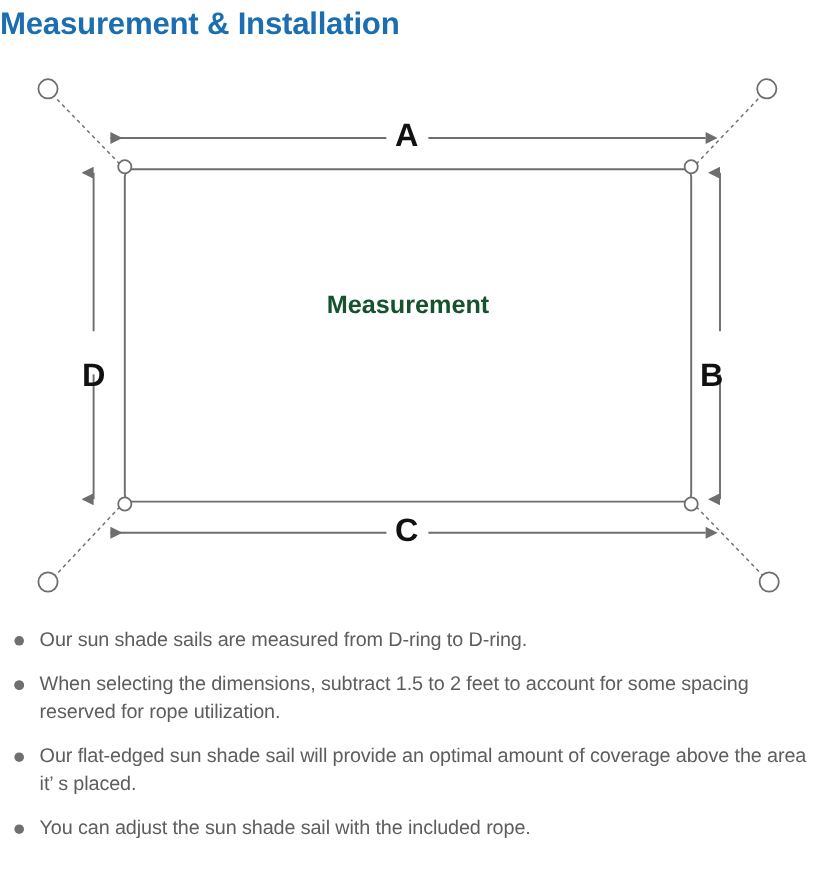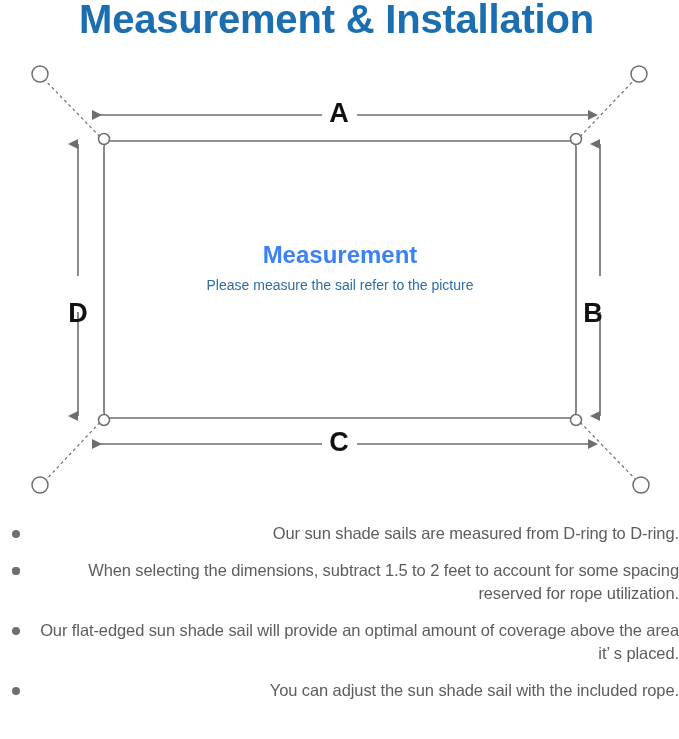--- a/index.html
+++ b/index.html
@@ -15,22 +15,22 @@
     font-family: "Liberation Sans", sans-serif;
     -webkit-font-smoothing: antialiased;
   }
 
   
   .page-title {
     position: absolute;
     top: 0px;
     left: 0;
     width: 594px;
-    text-align: right;
-    font-size: 40px;
+    text-align: left;
+    font-size: 26px;
     font-weight: bold;
     color: #1b6eb0;
     letter-spacing: -0.2px;
     line-height: 38px;
   }
 
   
   .diagram-wrap {
     position: absolute;
     top: 44px;
@@ -61,23 +61,23 @@
 
   
   .sail-text {
     position: absolute;
     left: 104px;
     top: 196px;
     width: 472px;
     text-align: center;
   }
   .sail-title {
-    font-size: 24px;
+    font-size: 21px;
     font-weight: bold;
-    color: #3b82f6;
+    color: #14532d;
     line-height: 30px;
   }
   .sail-sub {
     margin-top: 6px;
     font-size: 14px;
     font-weight: normal;
     color: #2c6ea5;
     line-height: 18px;
   }
 
@@ -89,21 +89,20 @@
     width: 679px;
   }
   .note-item {
     position: relative;
     padding-left: 33px;
     margin-bottom: 14px;
     font-size: 16.5px;
     line-height: 23px;
     color: #5d5d5d;
     letter-spacing: -0.1px;
-    text-align: right;
   }
   .note-item:last-child { margin-bottom: 0; }
   .note-bullet {
     position: absolute;
     left: 12px;
     top: 8px;
     width: 8px;
     height: 8px;
     border-radius: 50%;
     background: #6f6f6f;
@@ -162,21 +161,20 @@
     <line x1="600" y1="268" x2="600" y2="372" stroke="#6e6e6e" stroke-width="1.6" marker-end="url(#arrowD)"></line>
   </svg>
 
   <div class="dim-label a">A</div>
   <div class="dim-label b">B</div>
   <div class="dim-label c">C</div>
   <div class="dim-label d">D</div>
 
   <div class="sail-text">
     <div class="sail-title">Measurement</div>
-    <div class="sail-sub">Please measure the sail refer to the picture</div>
   </div>
 </div>
 
 <div class="notes">
   <div class="note-item">
     <span class="note-bullet"></span>
     <span>Our sun shade sails are measured from D-ring to D-ring.</span>
   </div>
   <div class="note-item">
     <span class="note-bullet"></span>

